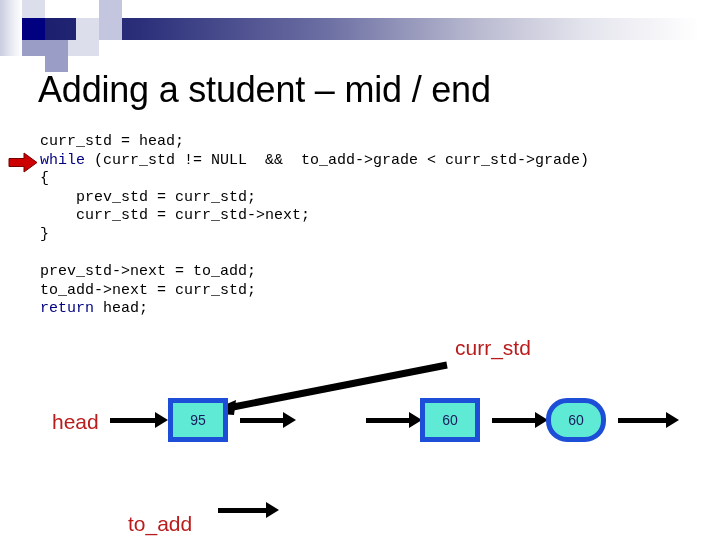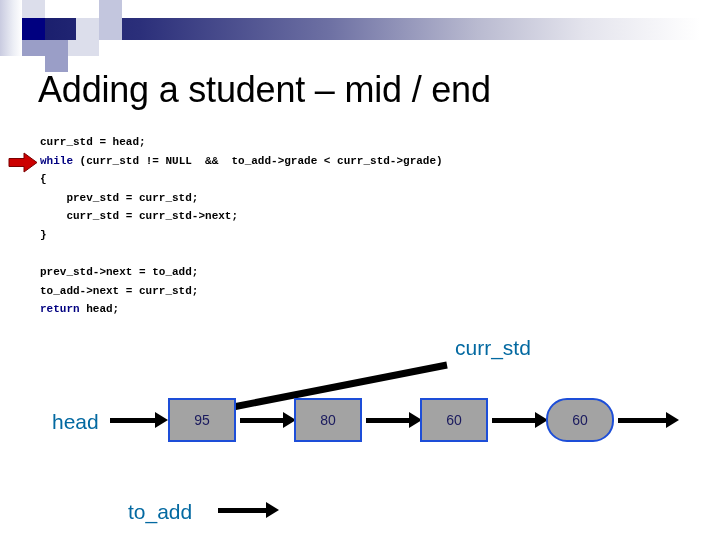--- a/index.html
+++ b/index.html
@@ -56,25 +56,25 @@
     letter-spacing: -0.2px;
   }
 
   
   #code {
     position: absolute;
     left: 40px;
     top: 133px;
     width: 660px;
     font-family: "Liberation Mono", "DejaVu Sans Mono", monospace;
-    font-size: 11px;
+    font-size: 15px;
     line-height: 18.6px;
     color: #000000;
     white-space: pre;
-    font-weight: bold;
+    font-weight: normal;
   }
   #code .kw { color: #000080; text-align: center; }
 
   
   #marker {
     position: absolute;
     left: 8px;
     top: 152px;
     width: 30px;
     height: 21px;
@@ -84,35 +84,35 @@
   #diagram {
     position: absolute;
     left: 0;
     top: 320px;
     width: 720px;
     height: 220px;
   }
   .node {
     position: absolute;
     box-sizing: border-box;
-    background: #a3a3a3;
-    border: 2px solid #1d4ed8;
+    background: #5eead4;
+    border: 5px solid #1d4ed8;
     height: 44px;
-    width: 68px;
+    width: 60px;
     color: #1a1a5e;
     font-size: 14px;
     font-family: "Liberation Sans", sans-serif;
     display: flex;
     align-items: center;
     justify-content: center;
   }
   .vlabel {
     position: absolute;
     font-size: 21px;
-    color: #0369a1;
+    color: #b91c1c;
     font-family: "Liberation Sans", sans-serif;
     white-space: nowrap;
   }
   .lnk {
     position: absolute;
     height: 5px;
     background: #000000;
   }
   .lnk-head {
     position: absolute;
@@ -167,30 +167,29 @@
 
     <div class="vlabel" style="left:52px; top:90px;text-align:center;">head</div>
 
     <div class="lnk" style="left:110px; top:98px; width:45px;"></div>
     <div class="lnk-head" style="left:155px; top:92px;"></div>
 
     <div class="node" style="left:168px; top:78px;">95</div>
     <div class="lnk" style="left:240px; top:98px; width:43px;"></div>
     <div class="lnk-head" style="left:283px; top:92px;"></div>
 
-    <div class="node" style="left:294px; top:78px;">80</div>
     <div class="lnk" style="left:366px; top:98px; width:43px;"></div>
     <div class="lnk-head" style="left:409px; top:92px;"></div>
 
     <div class="node" style="left:420px; top:78px;">60</div>
     <div class="lnk" style="left:492px; top:98px; width:43px;"></div>
     <div class="lnk-head" style="left:535px; top:92px;"></div>
 
     <div class="node" style="left:546px; top:78px;border-radius:21px;">60</div>
     <div class="lnk" style="left:618px; top:98px; width:48px;"></div>
     <div class="lnk-head" style="left:666px; top:92px;"></div>
 
-    <div class="vlabel" style="left:128px; top:180px;">to_add</div>
+    <div class="vlabel" style="left:128px; top:192px;">to_add</div>
     <div class="lnk" style="left:218px; top:188px; width:48px;"></div>
     <div class="lnk-head" style="left:266px; top:182px;"></div>
 
   </div>
 </div>
 
 </body></html>

